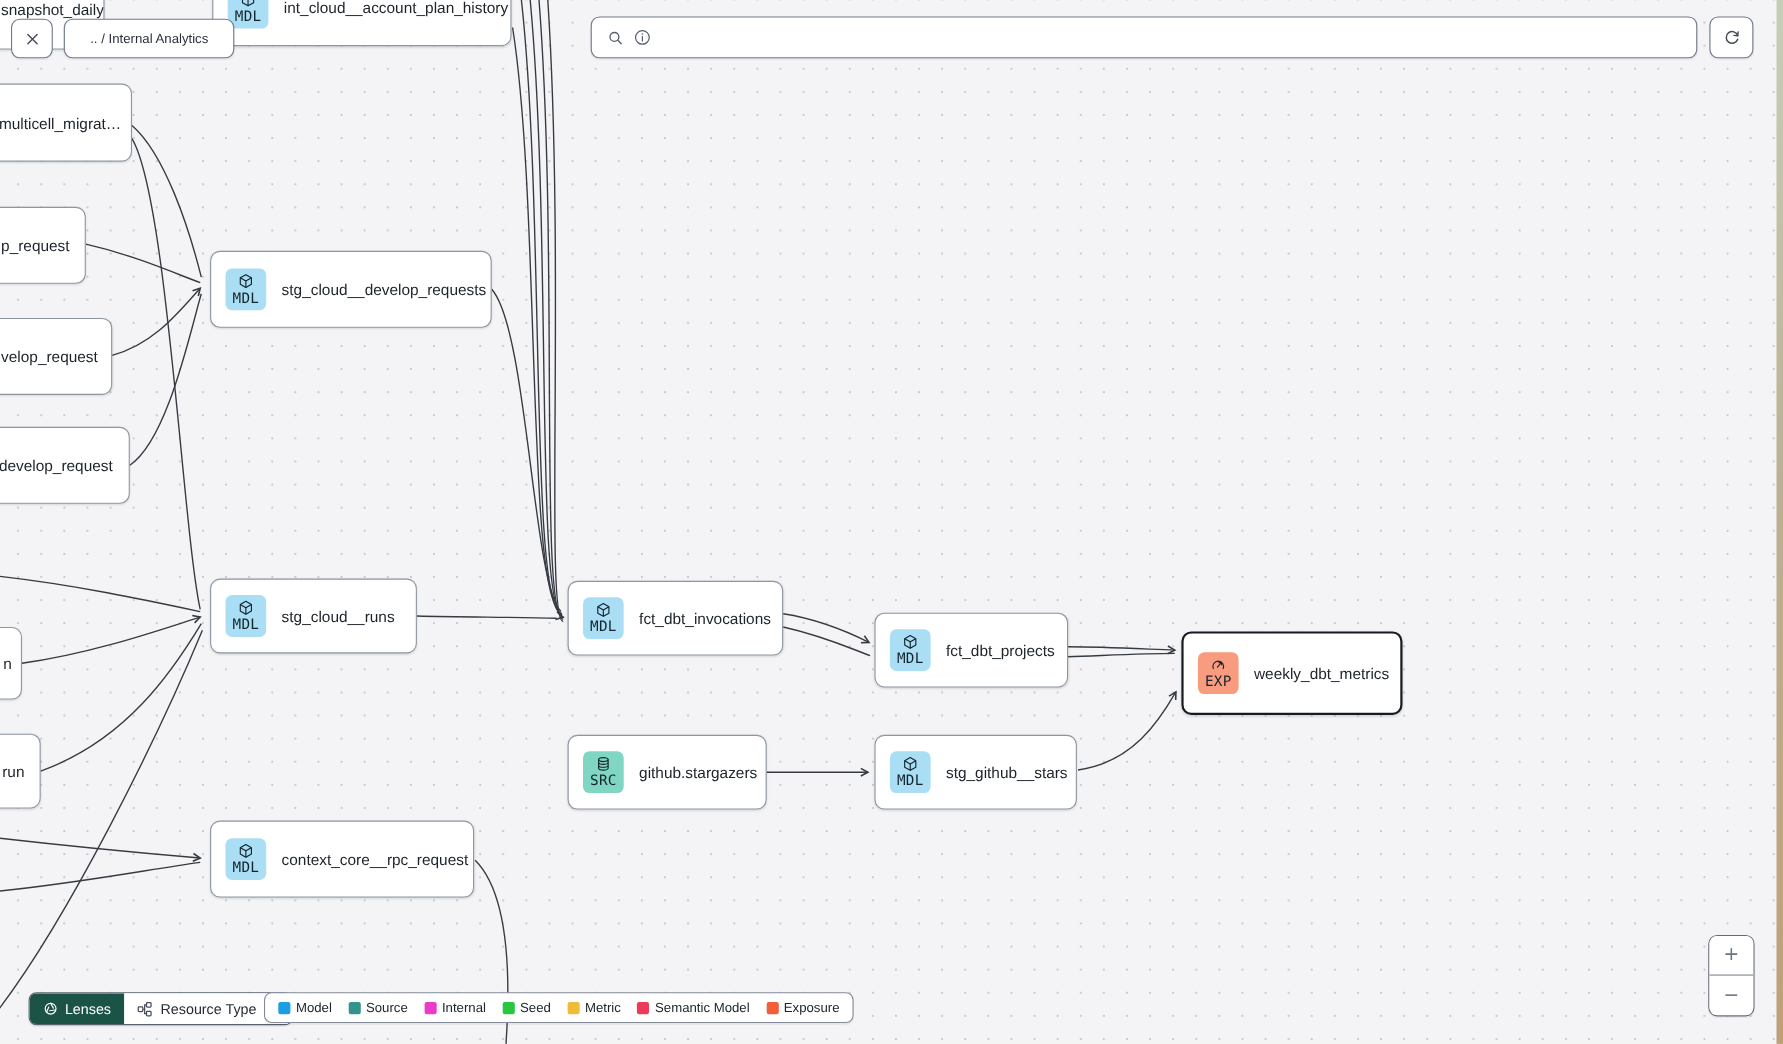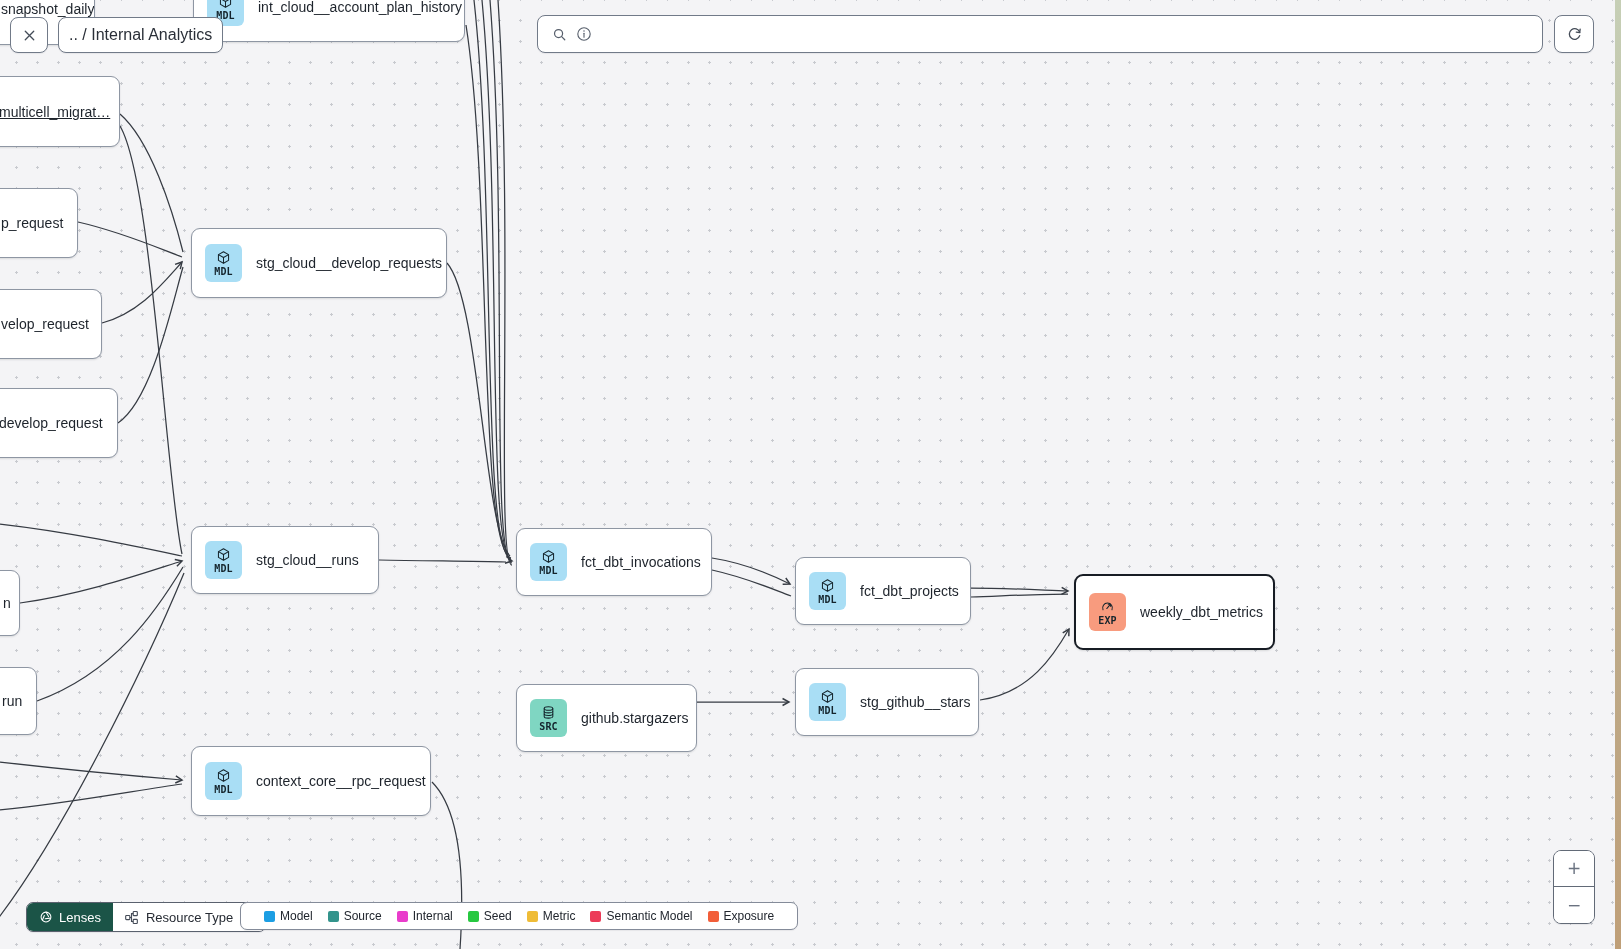--- a/index.html
+++ b/index.html
@@ -24,32 +24,32 @@
     display:flex;align-items:center;gap:14px;padding-left:13px;
     box-sizing:border-box;overflow:hidden;white-space:nowrap;cursor:pointer;
   }
   .node.selected{border:2px solid #171c24;}
   .node-label{font-size:14px;color:#1d232b;}
   .badge{
     flex:0 0 auto;width:37px;height:38px;border-radius:6px;
     display:flex;flex-direction:column;align-items:center;justify-content:center;gap:1px;
     color:#14242c;
   }
-  .badge-label{font-family:"DejaVu Sans Mono",monospace;font-size:10px;font-weight:700;letter-spacing:.2px;}
+  .badge-label{font-family:"DejaVu Sans Mono",monospace;font-size:13px;font-weight:400;letter-spacing:.2px;}
   
   .icon-btn{
     position:absolute;z-index:10;background:#fff;border:1px solid #717a88;border-radius:8px;
     display:flex;align-items:center;justify-content:center;color:#434b57;cursor:pointer;padding:0;
     box-shadow:0 1px 1px rgba(16,22,31,.06);
   }
   .close-btn{left:10px;top:17px;width:38px;height:36px;}
   .crumb{
     position:absolute;z-index:10;left:58px;top:17px;height:36px;box-sizing:border-box;
-    background:#fff;border:1px solid #717a88;border-radius:8px;padding:0 10px;
-    font-size:16px;color:#2a2f38;display:flex;align-items:center;cursor:pointer;
+    background:#fff;border:1px solid #717a88;border-radius:8px;padding:0 23px;
+    font-size:12px;color:#2a2f38;display:flex;align-items:center;cursor:pointer;
     box-shadow:0 1px 1px rgba(16,22,31,.06);
   }
   .searchbar{
     position:absolute;z-index:10;left:537px;top:15px;width:1006px;height:38px;box-sizing:border-box;
     background:#fff;border:1px solid #717a88;border-radius:8px;
     display:flex;align-items:center;gap:9px;padding:0 14px;
     box-shadow:0 1px 1px rgba(16,22,31,.06);
   }
   .searchbar .mag{display:flex;color:#565e6b;}
   .searchbar input{
@@ -68,21 +68,21 @@
     display:flex;align-items:center;gap:6px;padding:0 12px;border:none;cursor:pointer;
     background:#1b5447;color:#fff;font-family:"Liberation Sans",sans-serif;font-size:13px;
   }
   .rtype-btn{
     display:flex;align-items:center;gap:7px;padding:0 11px;border:none;cursor:pointer;
     background:#fff;color:#262b33;font-family:"Liberation Sans",sans-serif;font-size:13px;text-align:right;
   }
   .rtype-btn .chev{display:flex;color:#454c58;}
   .legend{
     position:absolute;z-index:10;left:240px;top:902px;height:28px;box-sizing:border-box;
-    display:flex;align-items:center;gap:15px;padding:0 23px;
+    display:flex;align-items:center;gap:15px;padding:0 12px;
     background:#fff;border:1px solid #848b99;border-radius:7px;
     box-shadow:0 1px 1px rgba(16,22,31,.06);
   }
   .legend-item{display:flex;align-items:center;gap:5px;font-size:12px;color:#21262e;white-space:nowrap;}
   .swatch{width:11px;height:11px;border-radius:2px;display:inline-block;}
   .zoomctl{
     position:absolute;z-index:10;left:1553px;top:850px;width:40px;
     border:1px solid #626a77;border-radius:8px;overflow:hidden;background:#fff;
     display:flex;flex-direction:column;box-shadow:0 1px 1px rgba(16,22,31,.06);
   }
@@ -143,21 +143,21 @@
           <svg viewBox="0 0 16 16" width="15" height="15" fill="none" stroke="currentColor" stroke-width="1.1" stroke-linejoin="round">
             <path d="M8 1.8 L13.4 4.9 V11.1 L8 14.2 L2.6 11.1 V4.9 Z"></path>
             <path d="M2.6 4.9 L8 8 L13.4 4.9"></path>
             <path d="M8 8 V14.2"></path>
           </svg>
           <span class="badge-label">MDL</span>
         </span>
         <span class="node-label">int_cloud__account_plan_history</span>
       </div>
       <div class="node" style="left: -100px; top: 76px; width: 220px; height: 71px;">
-        <span class="node-label" style="position: absolute; left: 98px; top: 50%; transform: translateY(-50%); text-decoration: underline;">multicell_migrat…</span>
+        <span class="node-label" style="position: absolute; left: 98px; top: 50%; transform: translateY(-50%);">multicell_migrat…</span>
       </div>
       <div class="node" style="left: -112px; top: 188px; width: 190px; height: 70px;">
         <span class="node-label" style="position: absolute; left: 112px; top: 50%; transform: translateY(-50%);">p_request</span>
       </div>
       <div class="node" style="left: -96px; top: 289px; width: 198px; height: 70px;">
         <span class="node-label" style="position: absolute; left: 96px; top: 50%; transform: translateY(-50%);">velop_request</span>
       </div>
       <div class="node" style="left: -122px; top: 388px; width: 240px; height: 70px;">
         <span class="node-label" style="position: absolute; left: 120px; top: 50%; transform: translateY(-50%);">develop_request</span>
       </div>
@@ -215,21 +215,21 @@
         <span class="badge" style="background: rgb(248, 155, 126);">
           <svg viewBox="0 0 16 16" width="15" height="15" fill="none" stroke="currentColor" stroke-width="1.1" stroke-linecap="round" stroke-linejoin="round">
             <path d="M3.2 11.5 A5.2 5.2 0 1 1 12.8 11.5"></path>
             <path d="M7.2 10.2 L11 5.8"></path>
             <path d="M8.8 5.7 L11.2 5.5 L11.4 7.9"></path>
           </svg>
           <span class="badge-label">EXP</span>
         </span>
         <span class="node-label">weekly_dbt_metrics</span>
       </div>
-      <div class="node" style="left: 516px; top: 668px; width: 181px; height: 68px; margin-top: 16px;">
+      <div class="node" style="left: 516px; top: 668px; width: 181px; height: 68px;">
         <span class="badge" style="background: rgb(127, 214, 194);">
           <svg viewBox="0 0 16 16" width="15" height="15" fill="none" stroke="currentColor" stroke-width="1.1">
             <ellipse cx="8" cy="3.8" rx="4.6" ry="1.9"></ellipse>
             <path d="M3.4 3.8 V12.2 C3.4 13.2 5.5 14 8 14 C10.5 14 12.6 13.2 12.6 12.2 V3.8"></path>
             <path d="M3.4 6.6 C3.4 7.6 5.5 8.4 8 8.4 C10.5 8.4 12.6 7.6 12.6 6.6"></path>
             <path d="M3.4 9.4 C3.4 10.4 5.5 11.2 8 11.2 C10.5 11.2 12.6 10.4 12.6 9.4"></path>
           </svg>
           <span class="badge-label">SRC</span>
         </span>
         <span class="node-label">github.stargazers</span>

